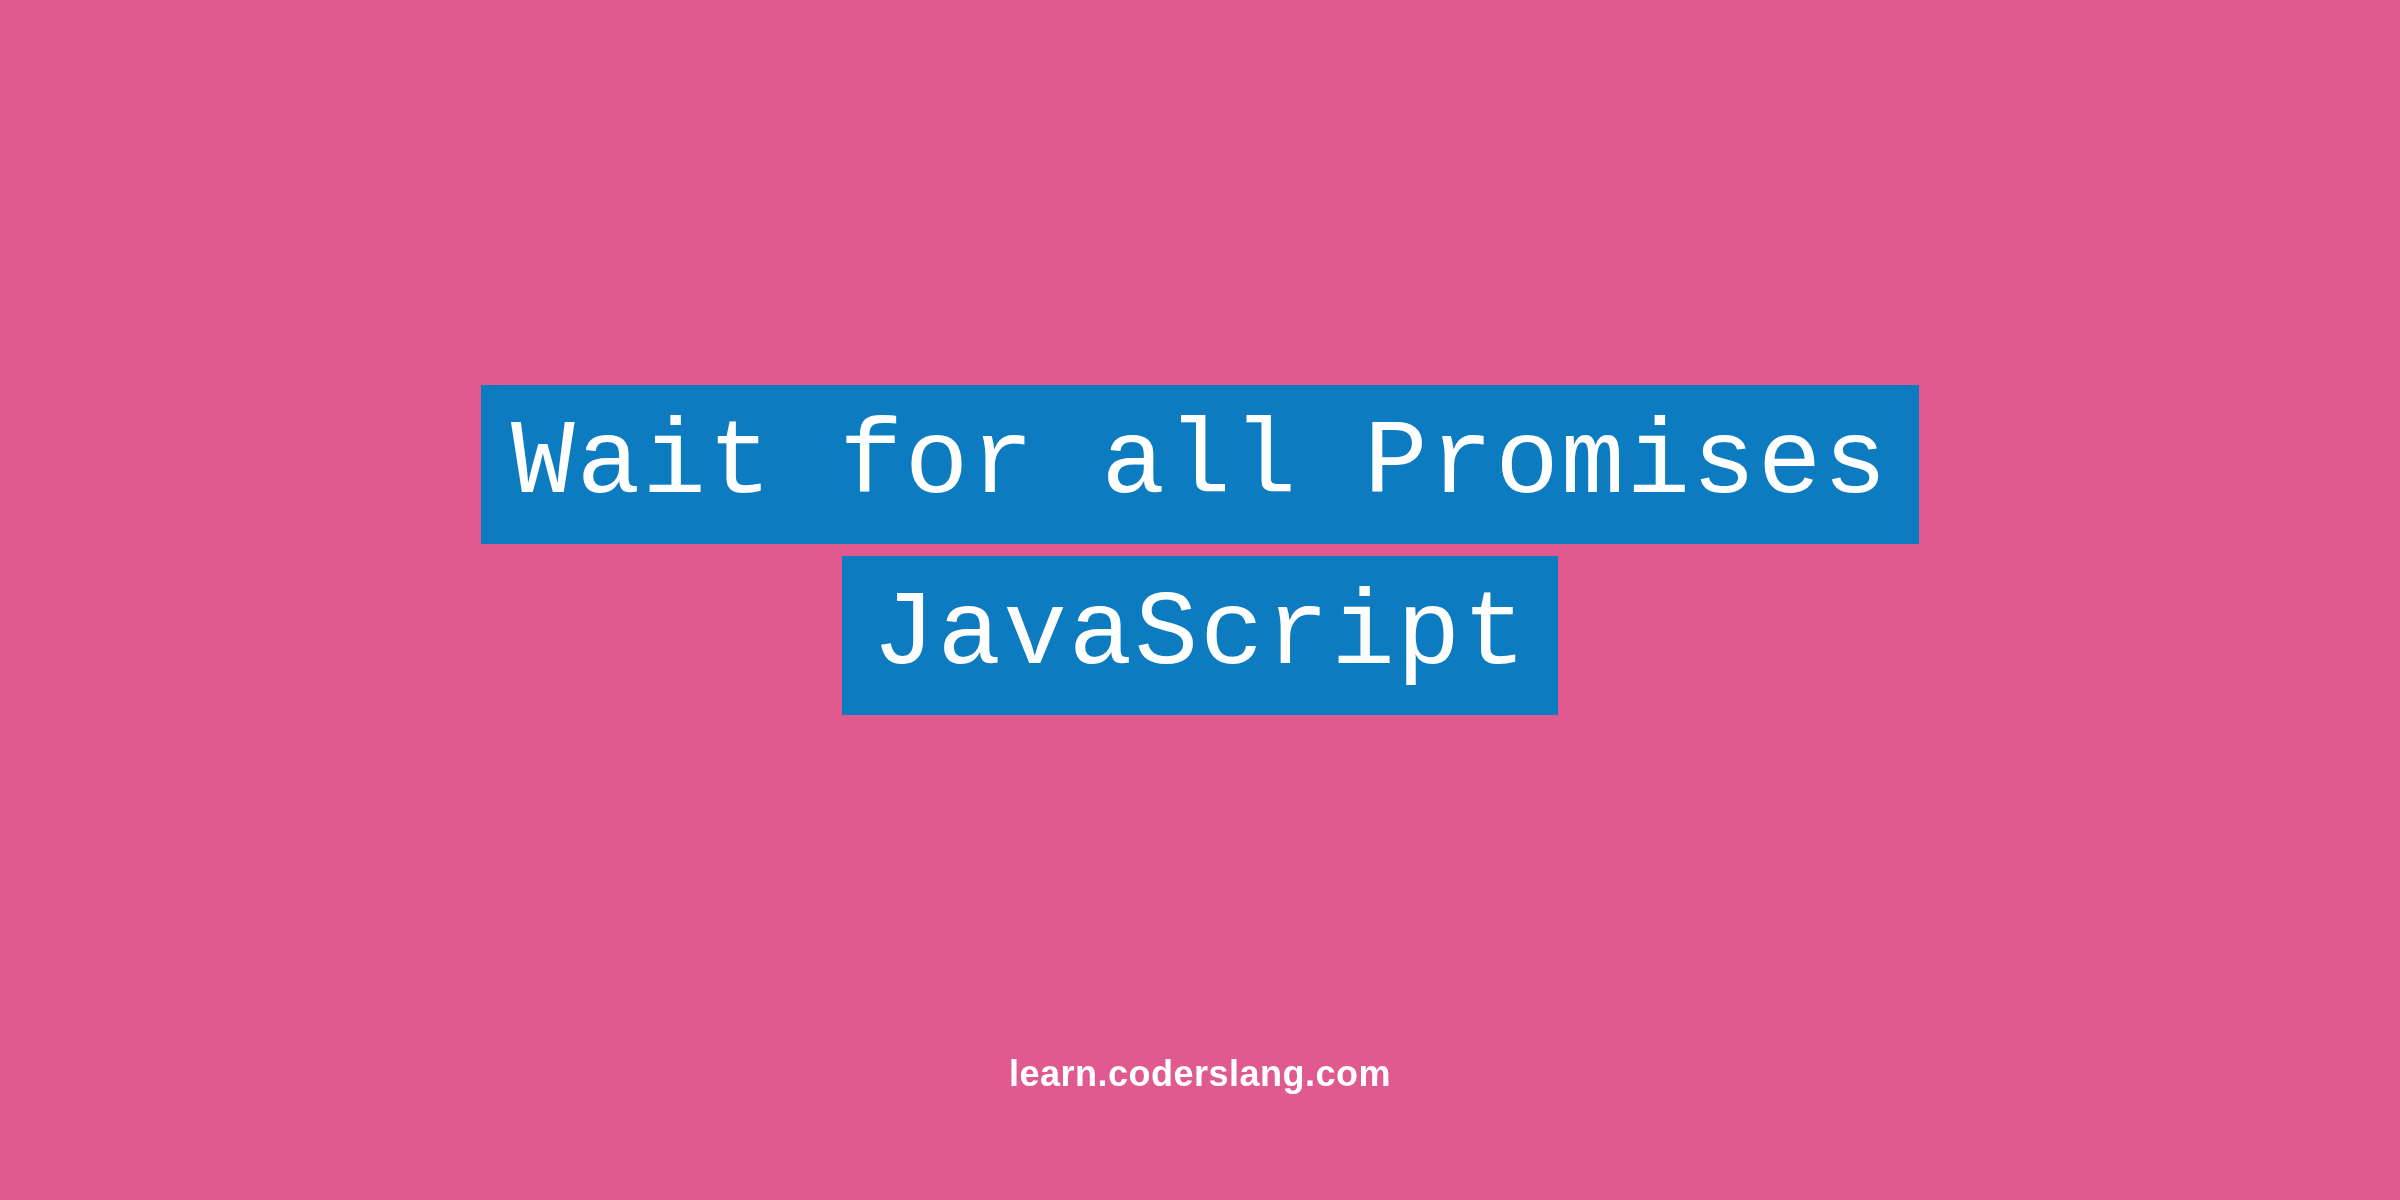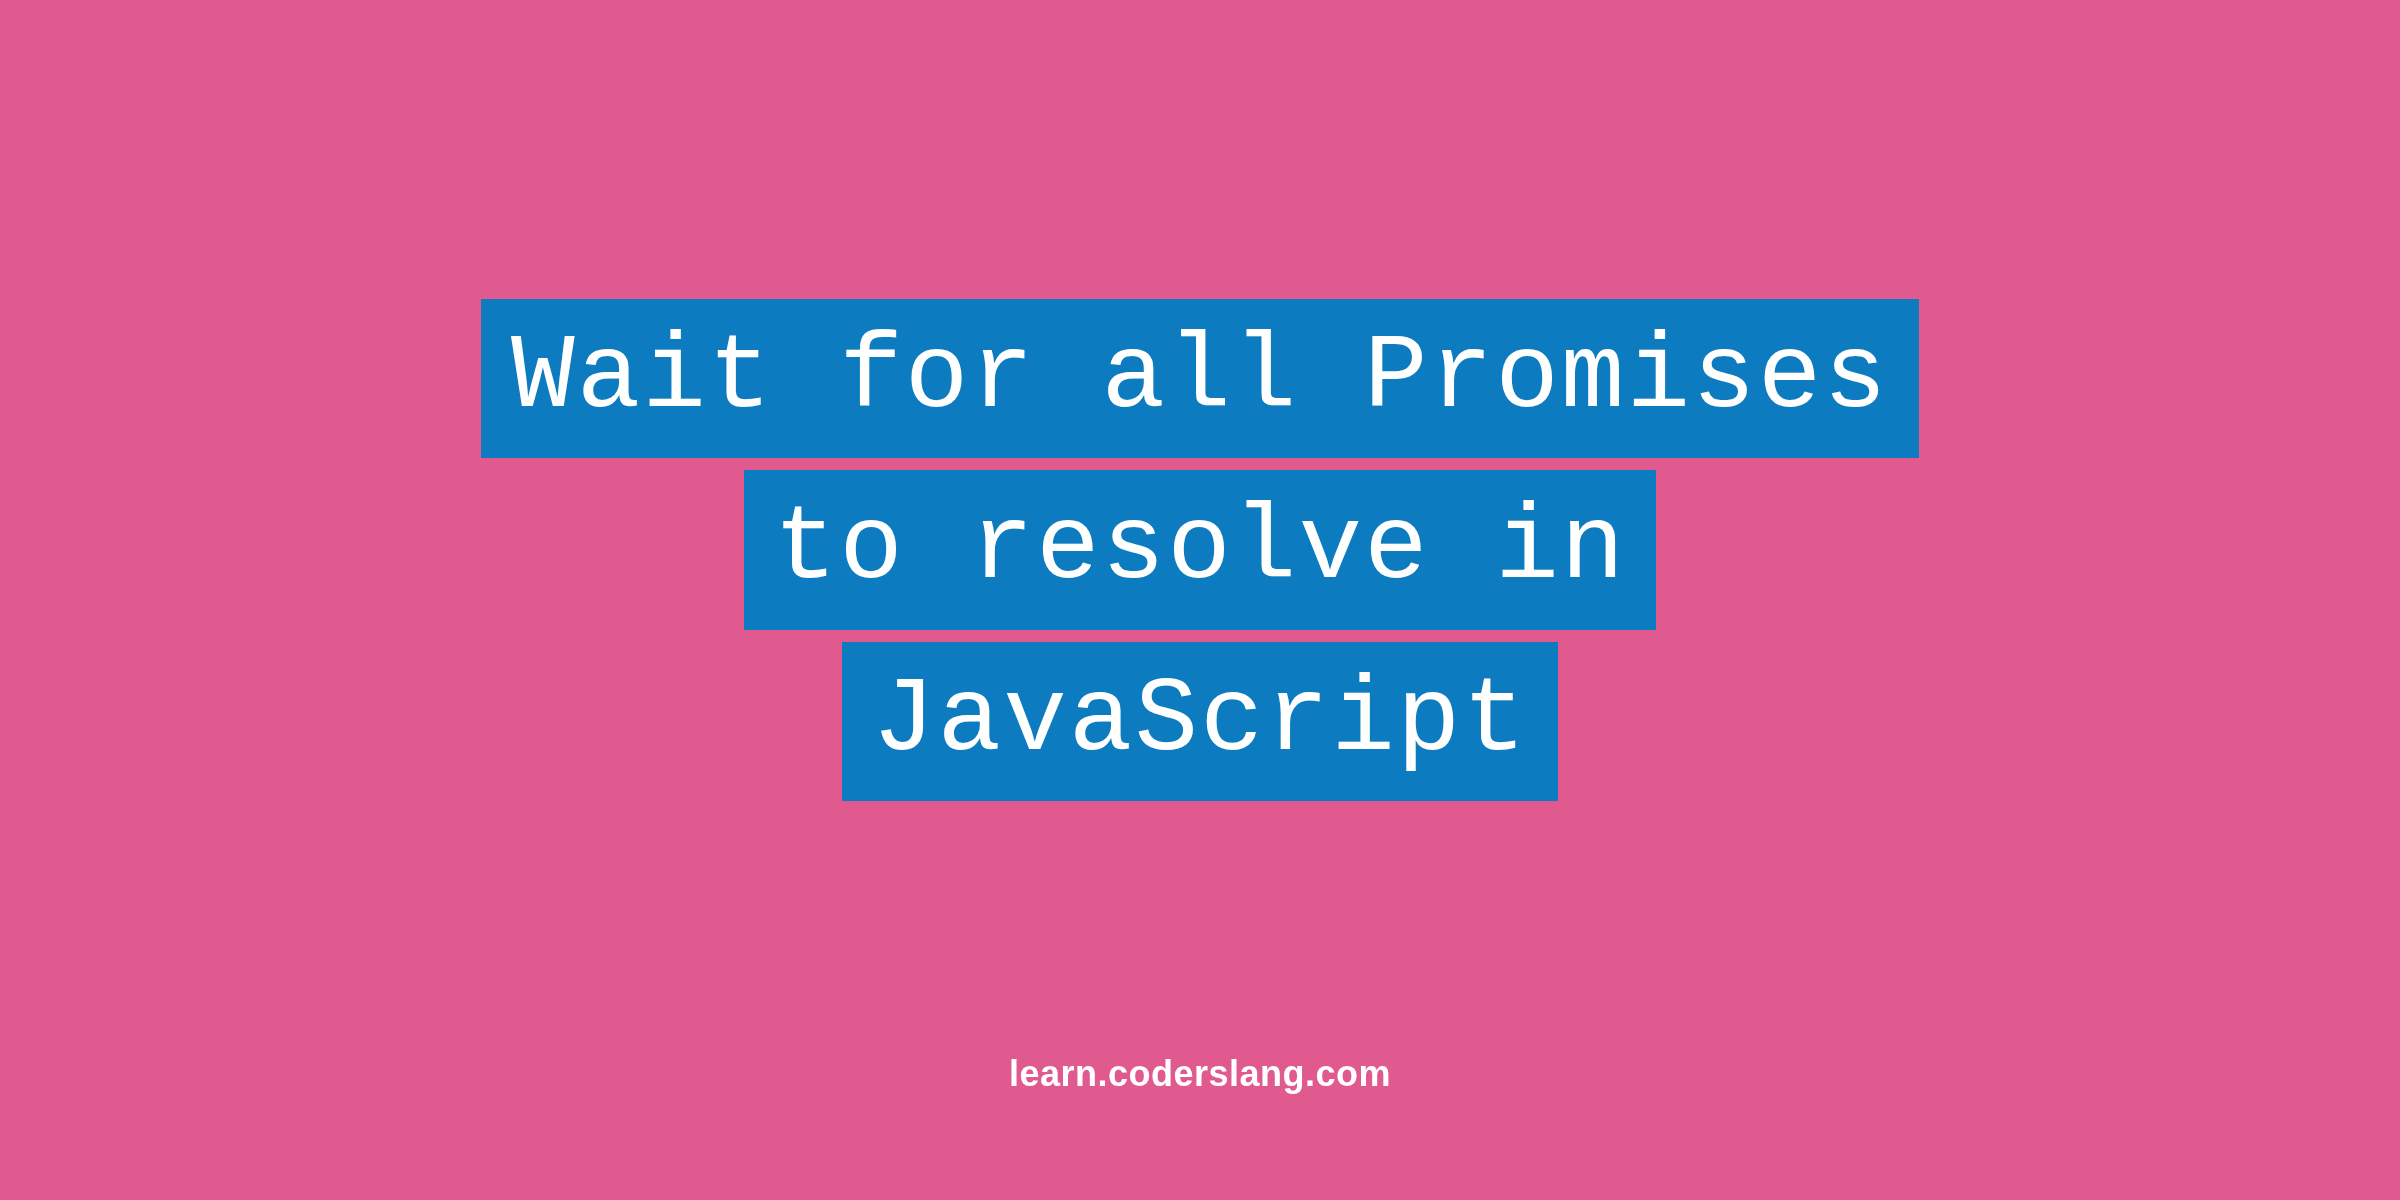--- a/index.html
+++ b/index.html
@@ -46,17 +46,16 @@
       font-size: 36px;
       font-weight: 700;
       letter-spacing: 0.5px;
     }
   </style>
 </head>
 <body>
 
 <div class="title-container">
   <div class="title-line">Wait for all Promises</div>
-  <div class="title-line">to resolve in</div>
   <div class="title-line">JavaScript</div>
 </div>
 
 <div class="footer">learn.coderslang.com</div>
 
 </body></html>

